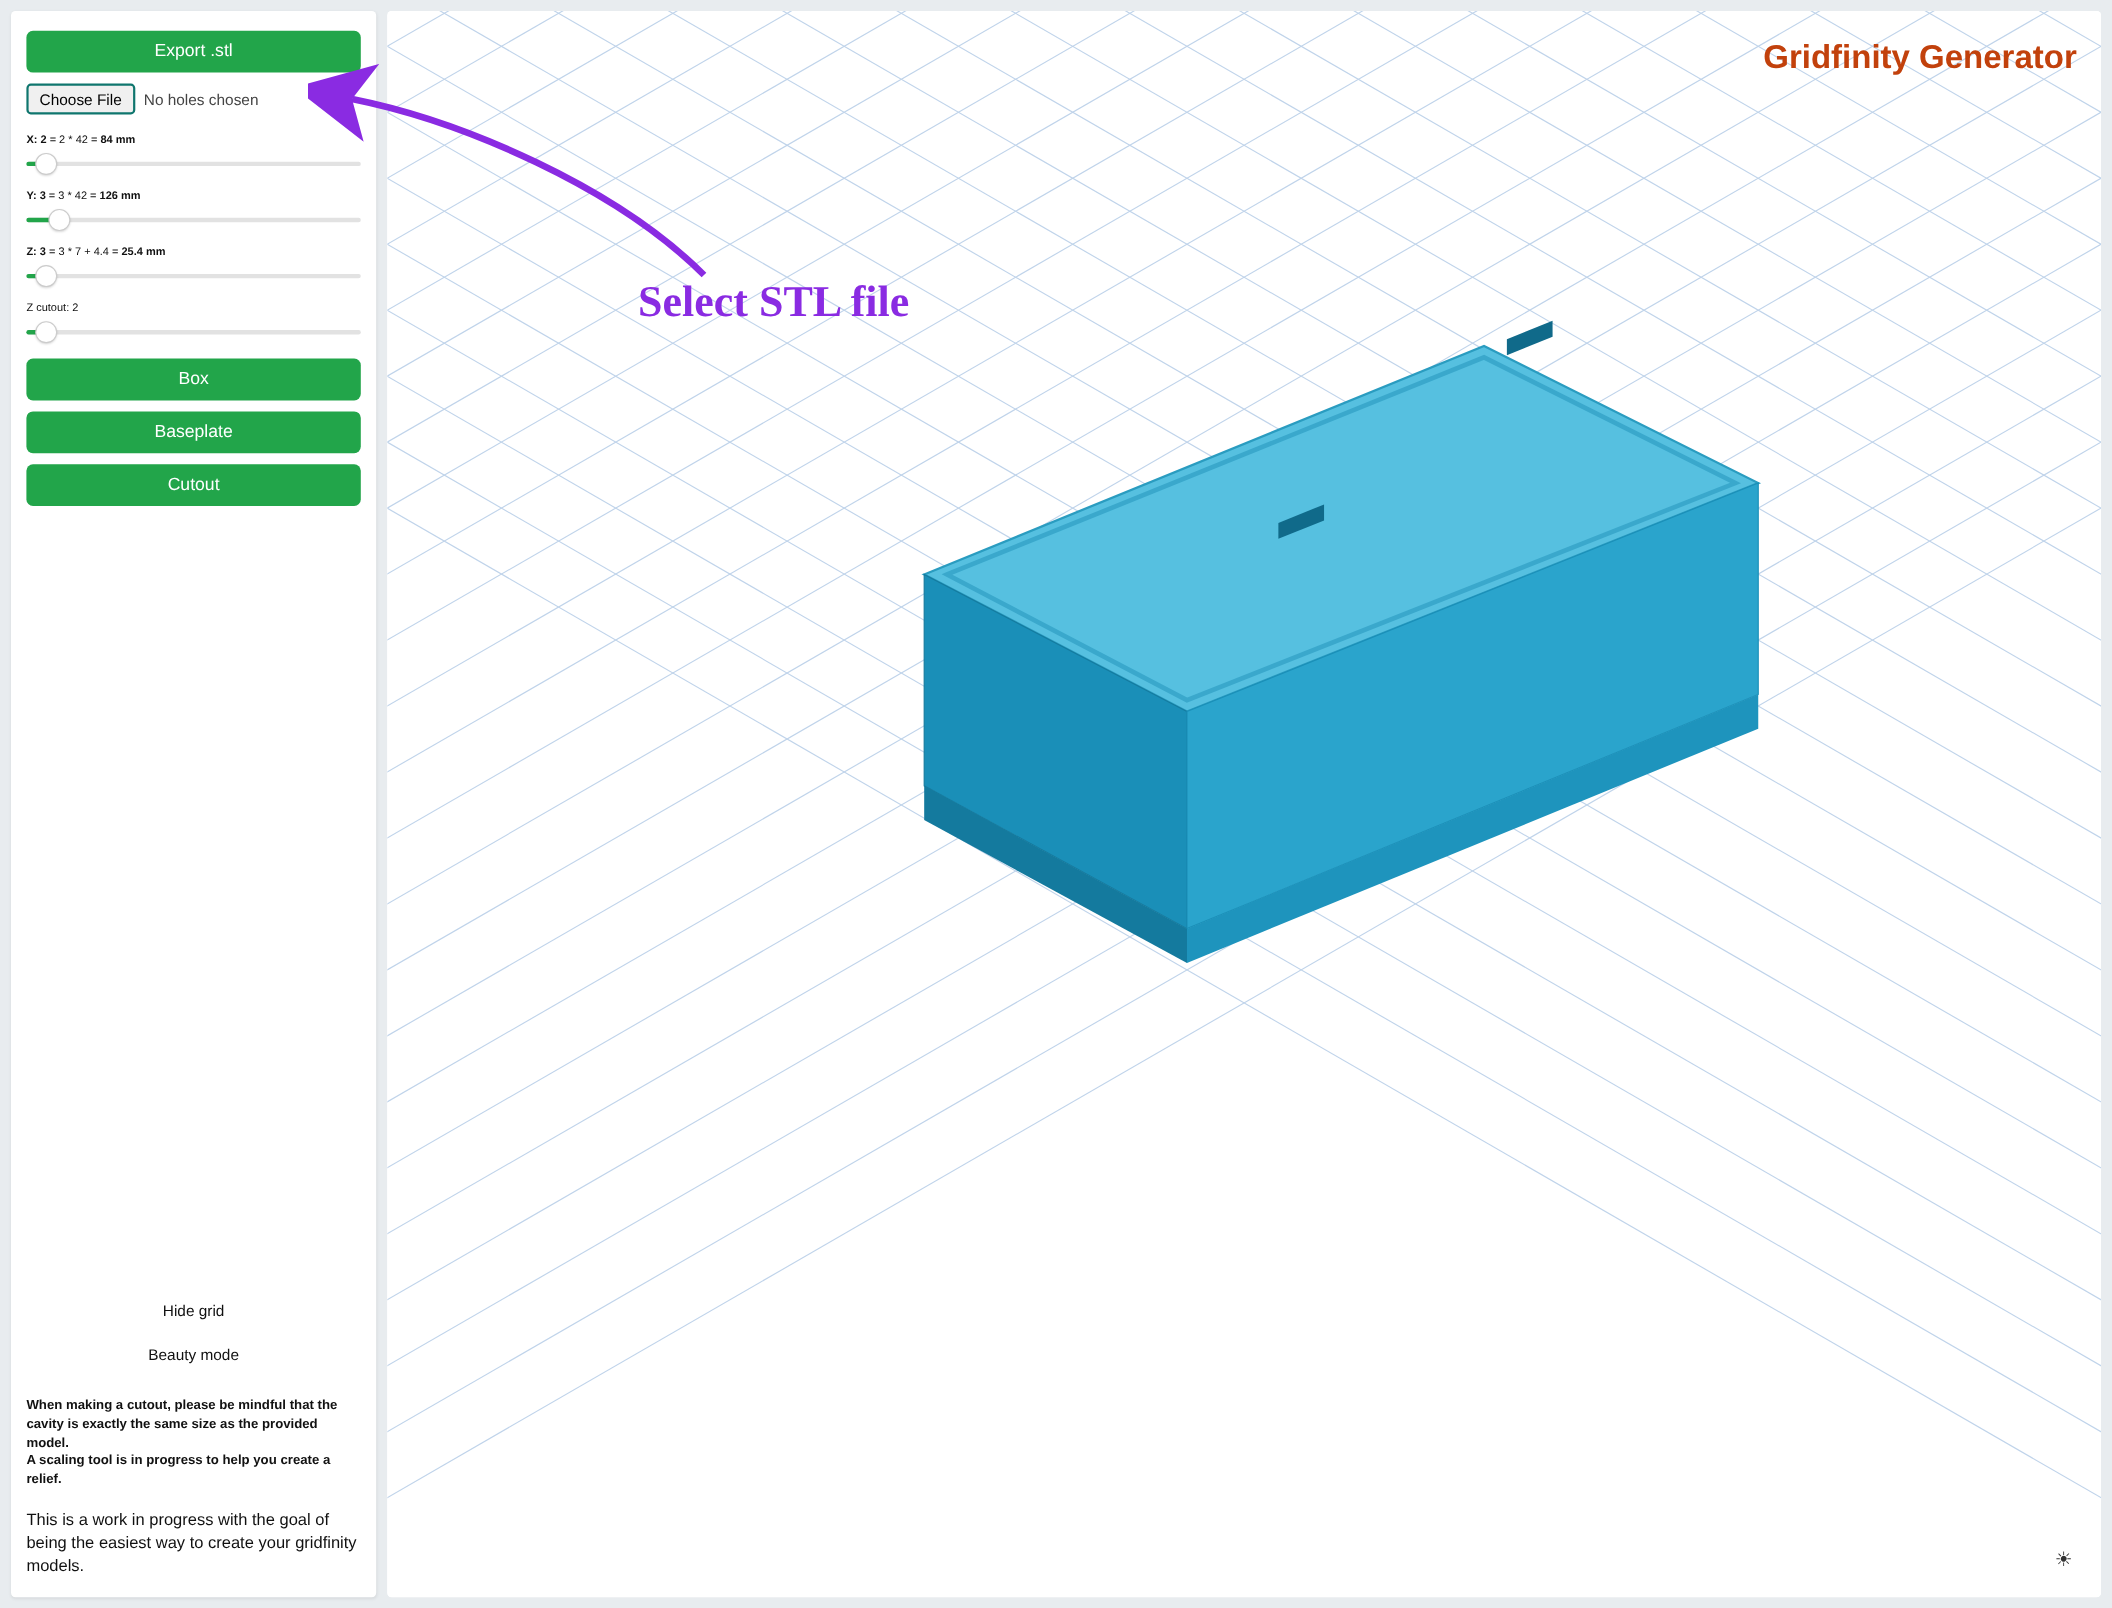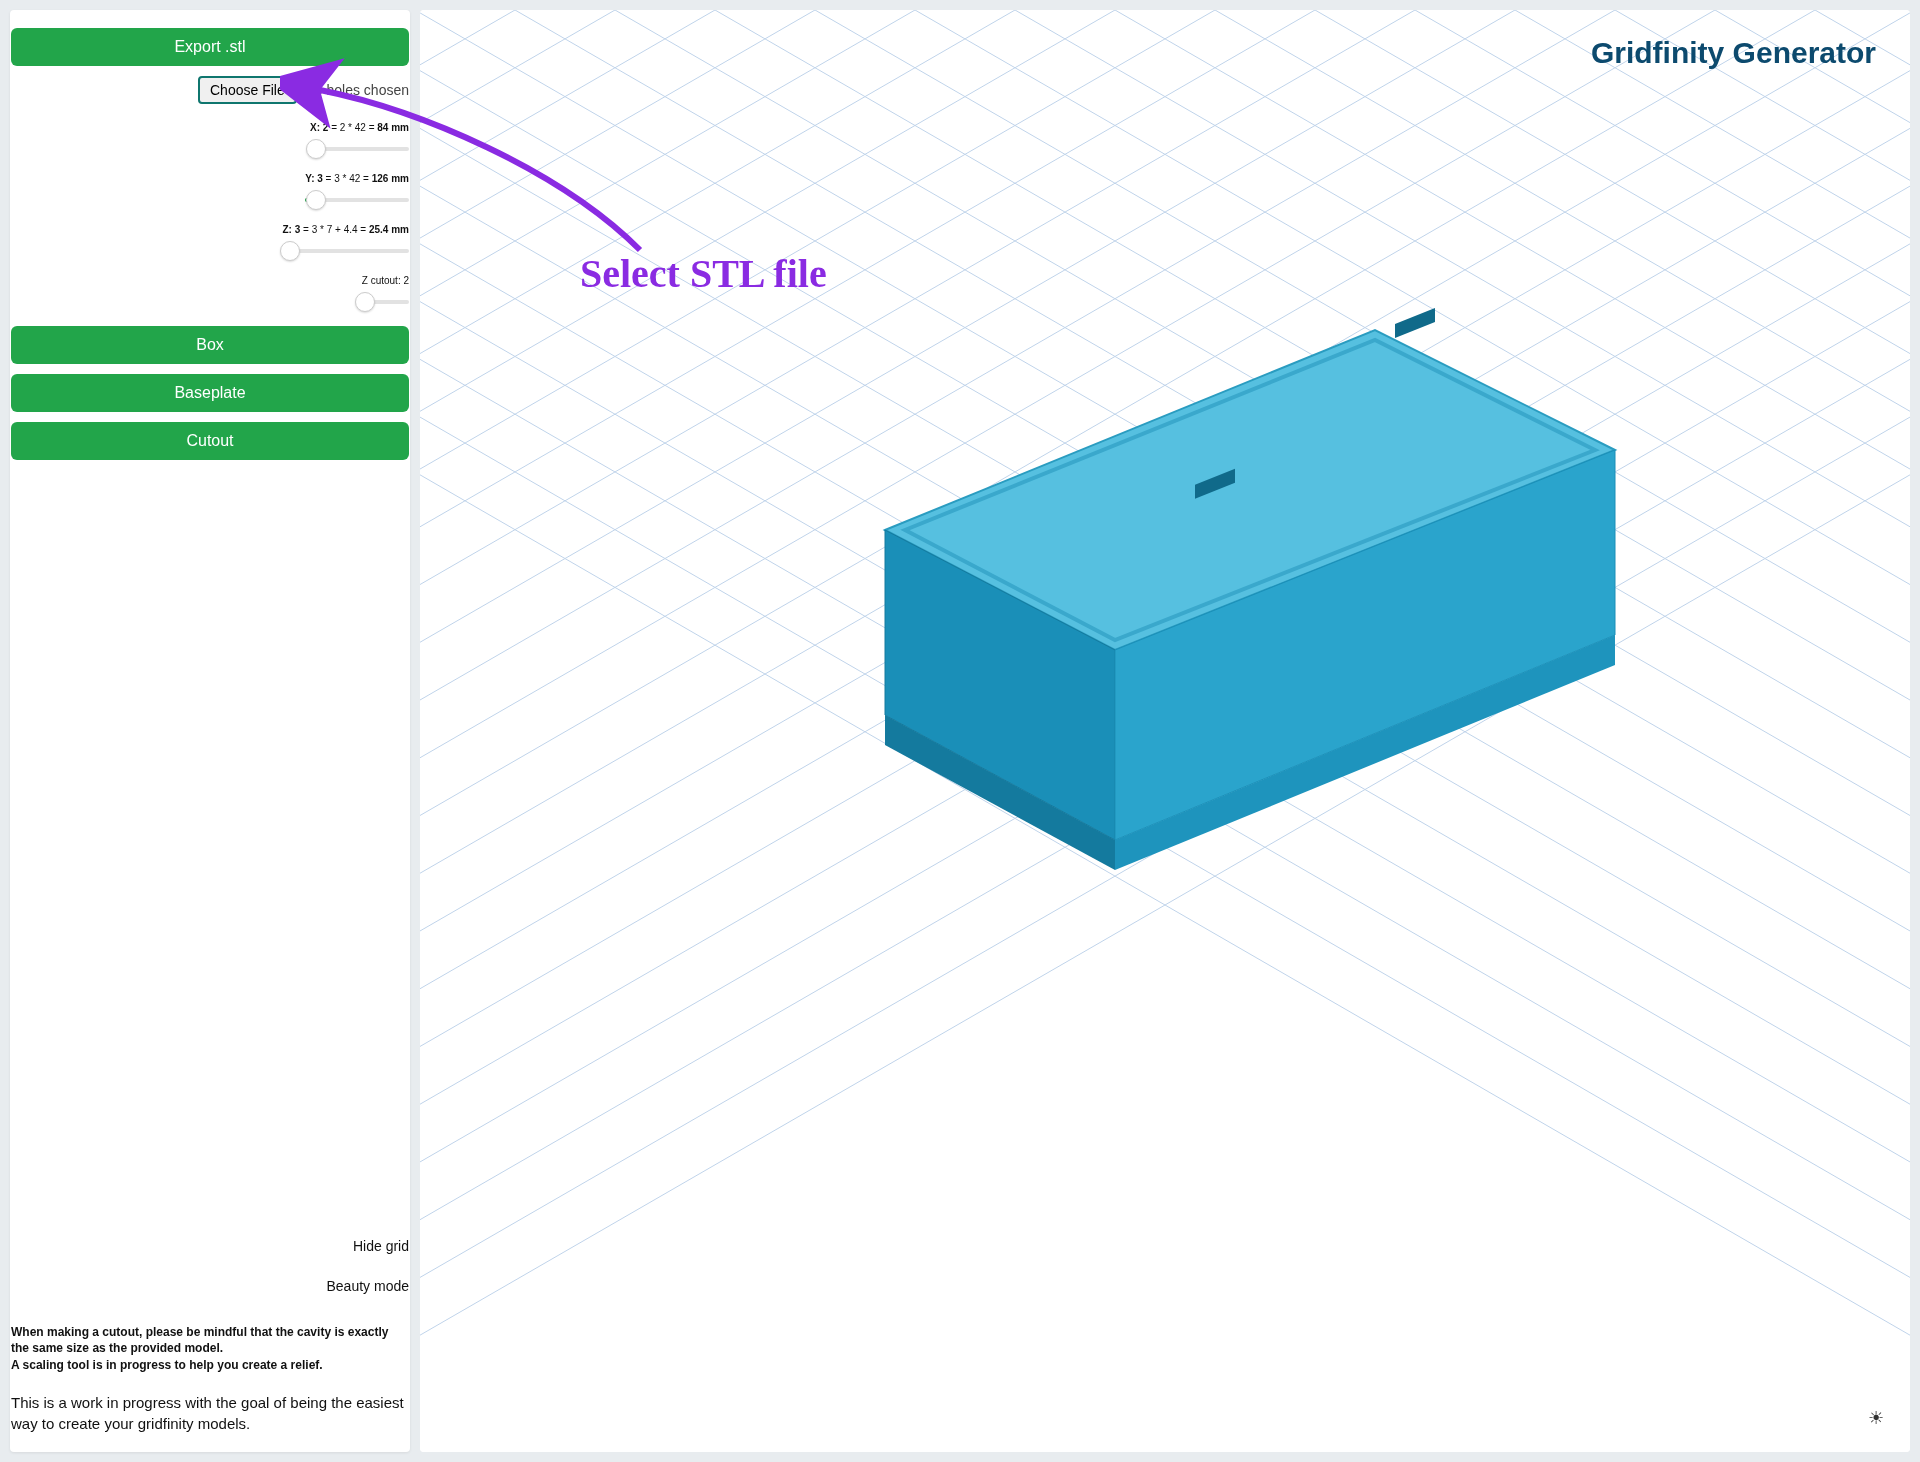--- a/index.html
+++ b/index.html
@@ -11,31 +11,30 @@
     overflow: hidden;
   }
   .app {
     display: flex;
     width: 1920px;
     height: 1462px;
     position: relative;
     background: #e8ecef;
   }
   .sidebar {
-    width: 400px;
+    width: 332px;
     background: #fff;
-    padding: 18px 1px;
+    padding: 18px 14px;
     display: flex;
     flex-direction: column;
     margin: 10px 0 10px 10px;
     border-radius: 4px;
     box-shadow: 0 1px 3px rgba(0,0,0,0.08);
     position: relative;
     z-index: 5;
-    align-items: flex-end;
   }
   .btn-green {
     background: #22a54a;
     color: #fff;
     border: none;
     border-radius: 6px;
     padding: 10px 0;
     font-size: 16px;
     cursor: pointer;
     width: 100%;
@@ -130,24 +129,24 @@
   .viewport svg {
     position: absolute;
     inset: 0;
     width: 100%;
     height: 100%;
     display: block;
   }
   .title {
     position: absolute;
     top: 26px;
-    right: 34px;
+    right: 22px;
     font-size: 30px;
     font-weight: 800;
-    color: #0c4a6e;
+    color: #c2410c;
     z-index: 10;
   }
   .annotation {
     position: absolute;
     z-index: 20;
     pointer-events: none;
   }
   .annotation-text {
     position: absolute;
     font-family: "Comic Sans MS", "Segoe Script", cursive;

